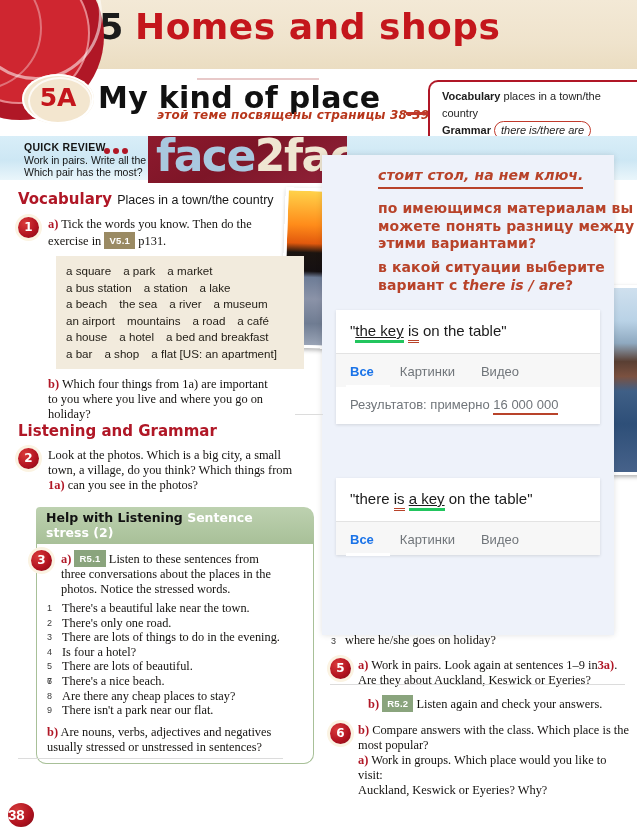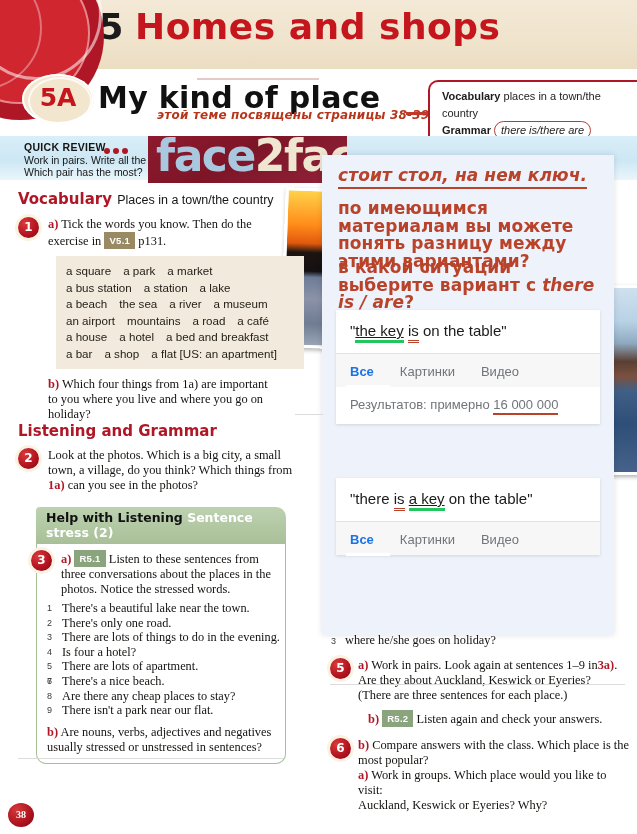--- a/index.html
+++ b/index.html
@@ -193,22 +193,22 @@
   }
   .q-list li .n{position:absolute;left:1px;top:1px;font-family:"Liberation Sans", sans-serif;font-size:9px;color:#3a3a3a;}
 
   
   .overlay{
     position:absolute;left:322px;top:155px;width:292px;height:480px;
     background:#eef2fa;
     box-shadow:0 0 6px rgba(0,0,0,.12);
   }
   .ov-text{
-    font-family:"DejaVu Sans", sans-serif;font-weight:bold;font-size:17px;
-    color:#b8432a;line-height:17.5px;letter-spacing:.1px;
+    font-family:"DejaVu Sans", sans-serif;font-weight:bold;font-size:14px;
+    color:#b8432a;line-height:17.5px;letter-spacing:.1px;margin-left:40px;
   }
   .ov-l1{
     position:absolute;left:16px;top:12px;font-style:italic;
     border-bottom:2px solid #b8432a;padding-bottom:2px;
   }
   .ov-p1{position:absolute;left:16px;top:45px;width:268px;}
   .ov-p2{position:absolute;left:16px;top:104px;width:268px;}
   .ov-p2 i{font-family:"DejaVu Sans", sans-serif;font-style:italic;}
 
   .sbox{position:absolute;left:14px;width:264px;background:#ffffff;
@@ -233,22 +233,22 @@
   .sbox .res{
     padding:10px 12px 12px 14px;font-family:"Liberation Sans", sans-serif;
     font-size:13px;color:#70757a;white-space:nowrap;
   }
   .sbox .res b{color:#70757a;font-weight:normal;border-bottom:2px solid #b8432a;padding-bottom:1px;}
 
   
   .pagenum{
     position:absolute;left:8px;top:803px;width:26px;height:24px;border-radius:50%;
     background:radial-gradient(circle at 34% 28%,#d33a3a 0%,#b0121f 58%,#7a0b15 100%);
-    color:#fff;font-family:Liberation Serif, serif;font-weight:bold;font-size:10px;
-    text-align:center;line-height:24px;box-shadow:0 0 0 3px #ffffff;
+    color:#fff;font-family:Liberation Sans, sans-serif;font-weight:bold;font-size:15px;
+    line-height:24px;box-shadow:0 0 0 3px #ffffff;
   }
   .hrule{position:absolute;background:#dcdcdc;height:1px;}
 </style>
 </head>
 <body>
 
 <div class="page">
 
   <div class="topband"></div>
   <div class="unit-num">5</div>
@@ -337,42 +337,42 @@
       <div class="exnum" style="left:0;top:0;">2</div>
       <div class="body-txt" style="margin-left:30px;width:262px;">
         <span>Look at the photos. Which is a big city, a</span>
         <span>small town, a village, do you think? Which things</span>
         <span>from</span>
         <span class="lbl">1a)</span>
         <span>can you see in the photos?</span>
       </div>
     </div>
 
-    <div style="margin:14px 0 0 18px;width:250px;">
+    <div style="margin:14px 0 0 18px;width:278px;">
       <div class="hwl-tab">
         <span>Help with Listening</span>
         <em>Sentence stress (2)</em>
       </div>
       <div class="hwl-box">
         <div style="position:relative;">
           <div class="exnum" style="left:-16px;top:0;">3</div>
           <div class="body-txt" style="margin-left:14px;">
             <span class="lbl">a)</span>
             <span class="ref ref-green">R5.1</span>
             <span>Listen to these sentences from</span><br>
             <span>three conversations about the places in the</span><br>
             <span>photos. Notice the stressed words.</span>
           </div>
         </div>
         <ol class="sentences">
           <li><span class="n">1</span><span>There's a beautiful lake near the town.</span></li>
           <li><span class="n">2</span><span>There's only one road.</span></li>
           <li><span class="n">3</span><span>There are lots of things to do in the evening.</span></li>
           <li><span class="n">4</span><span>Is four a hotel?</span></li>
-          <li><span class="n">5</span><span>There are lots of apartment.</span></li>
+          <li><span class="n">5</span><span>There are lots of beautiful.</span></li>
           <li><span class="n">6</span></li>
           <li><span class="n">7</span><span>There's a nice beach.</span></li>
           <li><span class="n">8</span><span>Are there any cheap places to stay?</span></li>
           <li><span class="n">9</span><span>There isn't a park near our flat.</span></li>
         </ol>
         <div class="body-txt" style="margin-top:7px;">
           <span class="lbl">b)</span>
           <span>Are nouns, verbs, adjectives and negatives</span><br>
           <span>usually stressed or unstressed in sentences?</span>
         </div>
@@ -385,21 +385,20 @@
       <li><span class="n">2</span><span>where his/her family lives?</span></li>
       <li><span class="n">3</span><span>where he/she goes on holiday?</span></li>
     </ul>
 
     <div style="position:relative;margin-top:10px;">
       <div class="exnum" style="left:0;top:0;">5</div>
       <div class="body-txt" style="margin-left:28px;width:267px;">
         <span class="lbl">a)</span>
         <span>Work in pairs. Look again at sentences 1–9 in</span><span class="lbl">3a)</span><span>.</span><br>
         <span>Are they about Auckland, Keswick or Eyeries?</span><br>
-        <span>(There are three sentences for each place.)</span>
       </div>
       <div class="body-txt" style="margin:7px 0 0 38px;">
         <span class="lbl">b)</span>
         <span class="ref ref-green">R5.2</span>
         <span>Listen again and check your answers.</span>
       </div>
     </div>
 
     <div style="position:relative;margin-top:11px;">
       <div class="exnum" style="left:0;top:0;">6</div>

